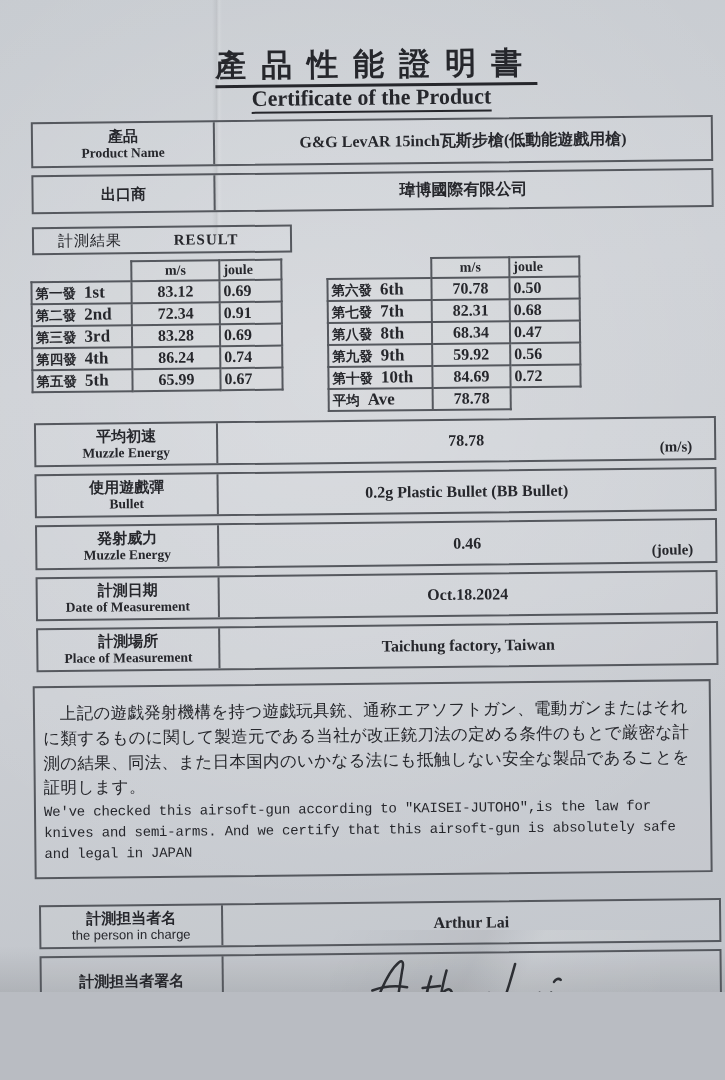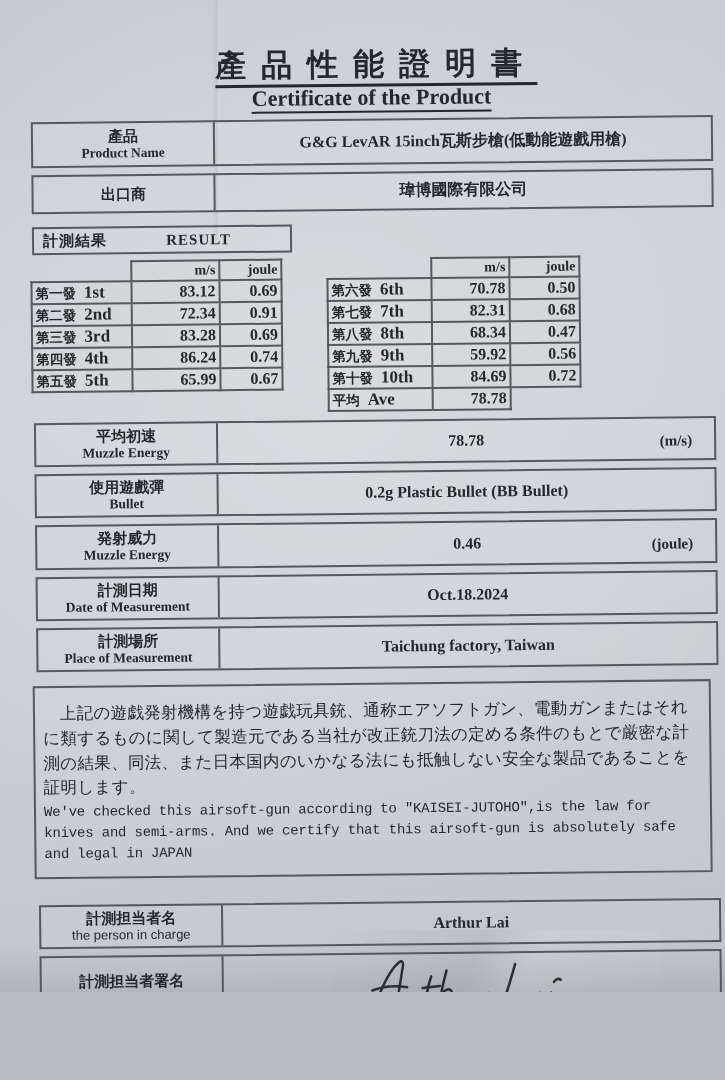--- a/index.html
+++ b/index.html
@@ -54,43 +54,43 @@
     text-align:center;padding:3px 2px;line-height:1.2;
   }
   .lbl .cjk{font-size:15px;font-weight:bold;}
   .lbl .en{font-size:13.5px;font-weight:bold;}
   .lbl .en.light{font-weight:normal;font-family:"Liberation Sans","DejaVu Sans",sans-serif;font-size:13px;}
   .frow .val{
     flex:1;display:flex;align-items:center;justify-content:center;
     font-weight:bold;font-size:16px;position:relative;padding:2px 6px;text-align:center;
   }
   .frow .val .unit{
-    position:absolute;right:22px;bottom:9px;font-weight:bold;font-size:15px;
+    position:absolute;right:22px;bottom:3px;font-weight:bold;font-size:15px;
   }
   .row-product{min-height:42px;}
   .row-exporter{min-height:35px;margin-bottom:13px;}
   
   .result-box{
     width:256px;border:2px solid var(--bd);display:flex;align-items:center;
     min-height:24px;margin-bottom:6px;background:rgba(255,255,255,0.06);
   }
-  .result-box .r-cjk{font-size:15px;font-weight:bold;padding-left:9px;letter-spacing:1px;}
+  .result-box .r-cjk{font-size:15px;font-weight:normal;padding-left:24px;letter-spacing:1px;}
   .result-box .r-en{font-size:15px;font-weight:bold;flex:1;text-align:center;letter-spacing:1px;}
   
   .shots-wrap{display:flex;align-items:flex-start;margin:0 0 8px -2px;}
   table.shots{border-collapse:collapse;table-layout:fixed;}
   table.shots td{
     border:2px solid var(--bd);height:18px;padding:0 3px;vertical-align:middle;
     background:rgba(255,255,255,0.05);
   }
   table.shots td.blank{border:none;background:transparent;}
   td.shot-label{width:92px;font-size:13.5px;font-weight:bold;white-space:nowrap;}
   td.shot-label .sl-en{margin-left:8px;font-size:17px;}
-  td.shot-ms{width:80px;text-align:right;}
-  td.shot-j{width:54px;text-align:right;}
+  td.shot-ms{width:80px;text-align:center;}
+  td.shot-j{width:54px;text-align:left;}
   .num{font-family:Liberation Serif, serif;font-weight:bold;font-size:16px;}
   .hdr{font-size:14px;font-weight:bold;text-align:center;}
   .shots-right{margin-left:44px;}
   .shots-right td.shot-label{width:96px;}
   .shots-right td.shot-ms{width:70px;}
   .shots-right td.shot-j{width:62px;}
   
   .statement{
     border:2px solid var(--bd);margin:14px 0 26px -4px;padding:14px 8px 12px 8px;
     background:rgba(255,255,255,0.05);width:678px;box-sizing:border-box;

